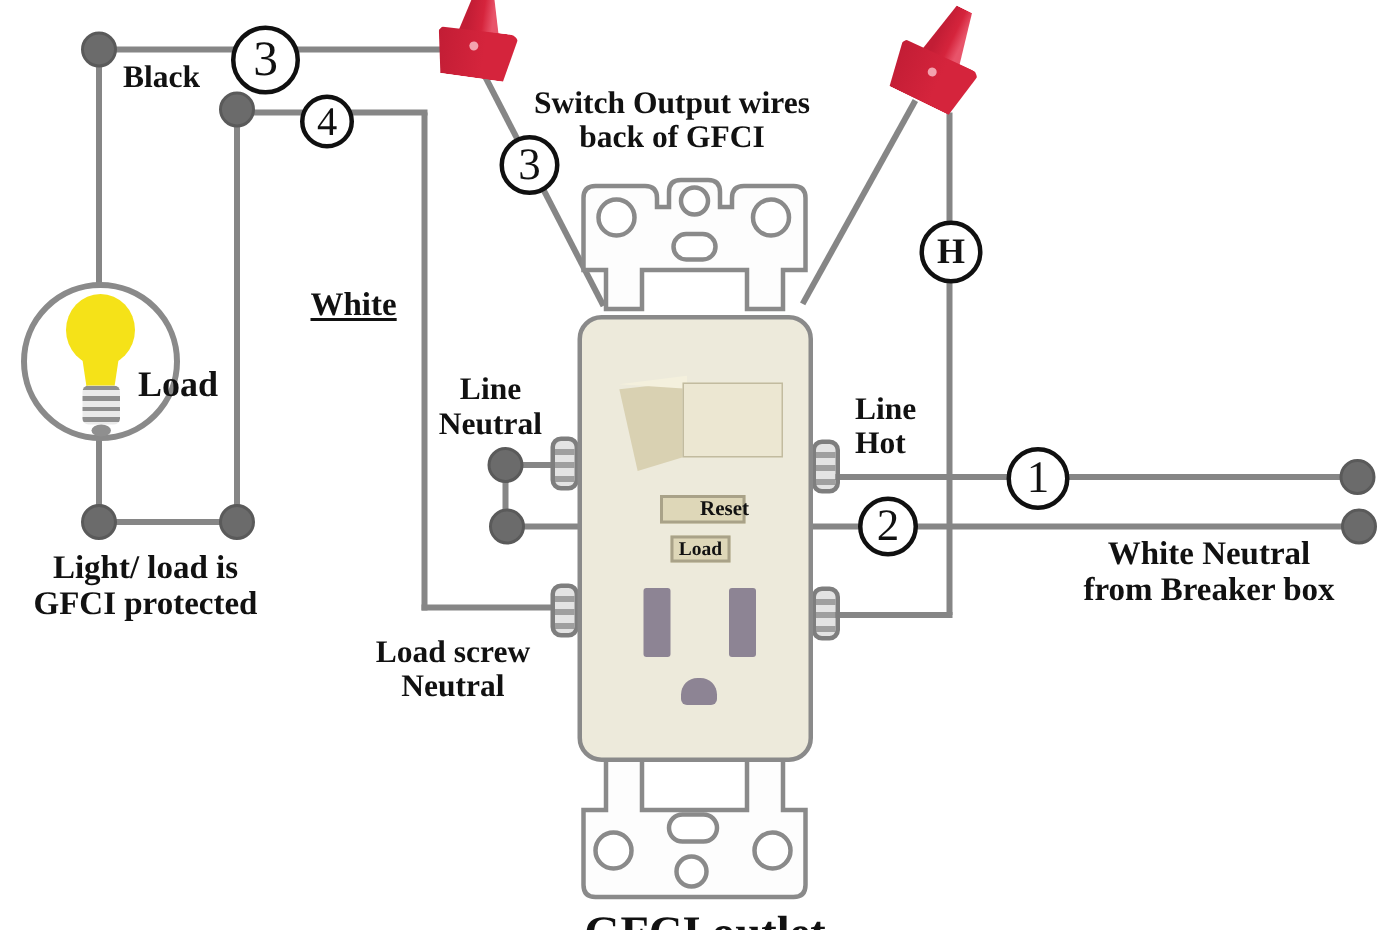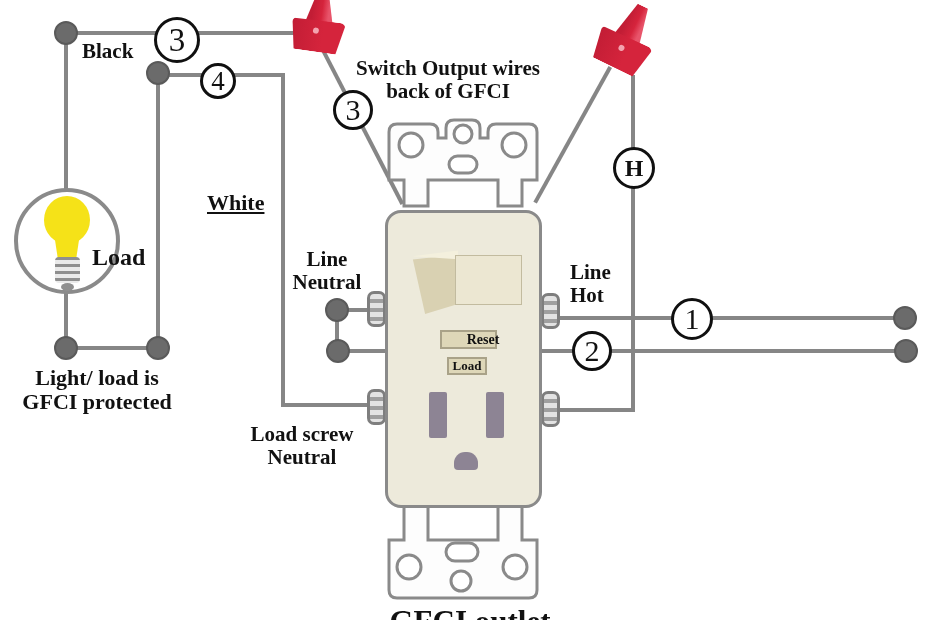--- a/index.html
+++ b/index.html
@@ -167,15 +167,17 @@
   <div class="lbl ctr" style="left:4px;top:366px;width:186px;font-size:22px;">Light/ load is
 GFCI protected</div>
   <div class="lbl ctr" style="left:328px;top:57px;width:240px;font-size:21px;">Switch Output wires
 back of GFCI</div>
   <div class="lbl ctr" style="left:277px;top:248px;width:100px;font-size:21px;">Line
 Neutral</div>
   <div class="lbl ctr" style="left:232px;top:423px;width:140px;font-size:21px;">Load screw
 Neutral</div>
   <div class="lbl" style="left:570px;top:261px;font-size:21px;">Line
 Hot</div>
+  <div class="lbl ctr" style="left:696px;top:357px;width:220px;font-size:22px;">White Neutral
+from Breaker box</div>
 
   <div id="caption">GFCI outlet</div>
 </div>
 
 </body></html>

